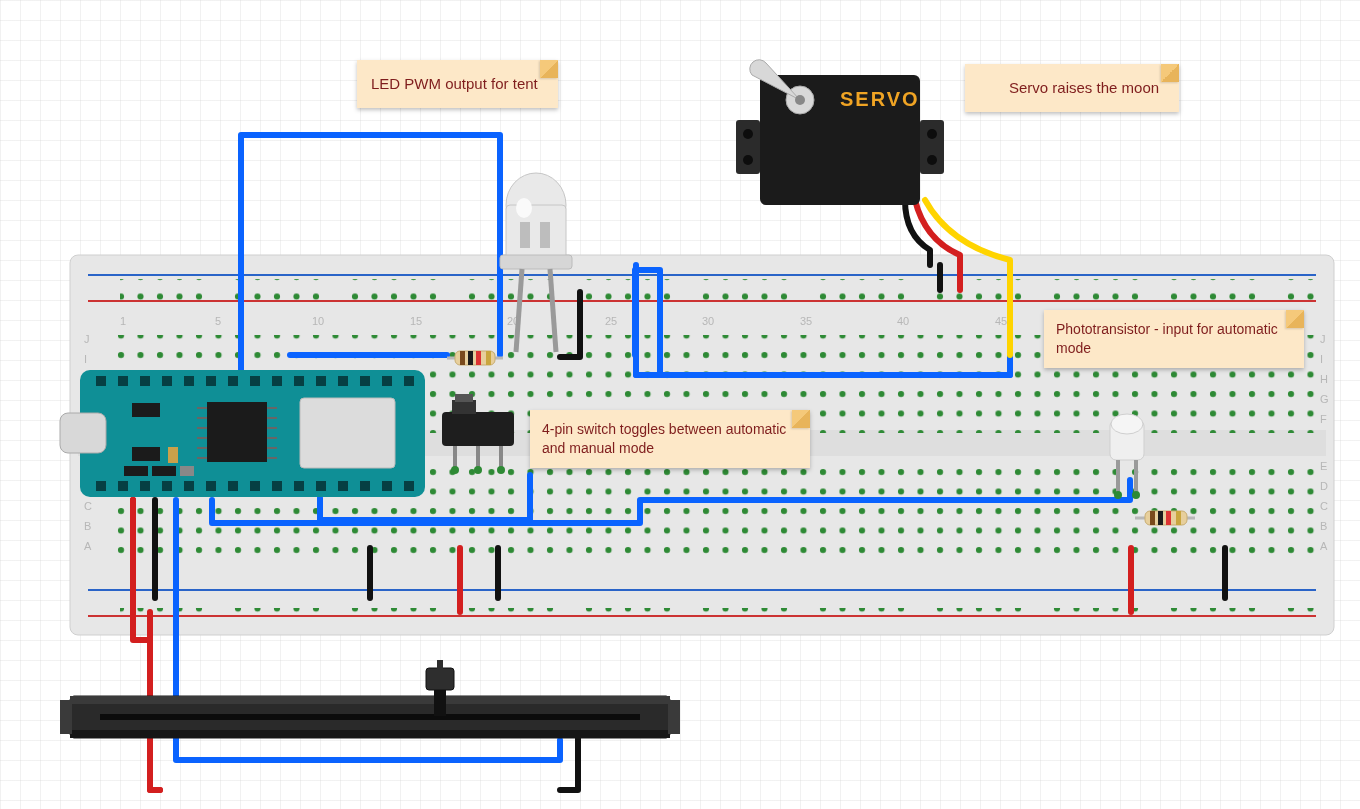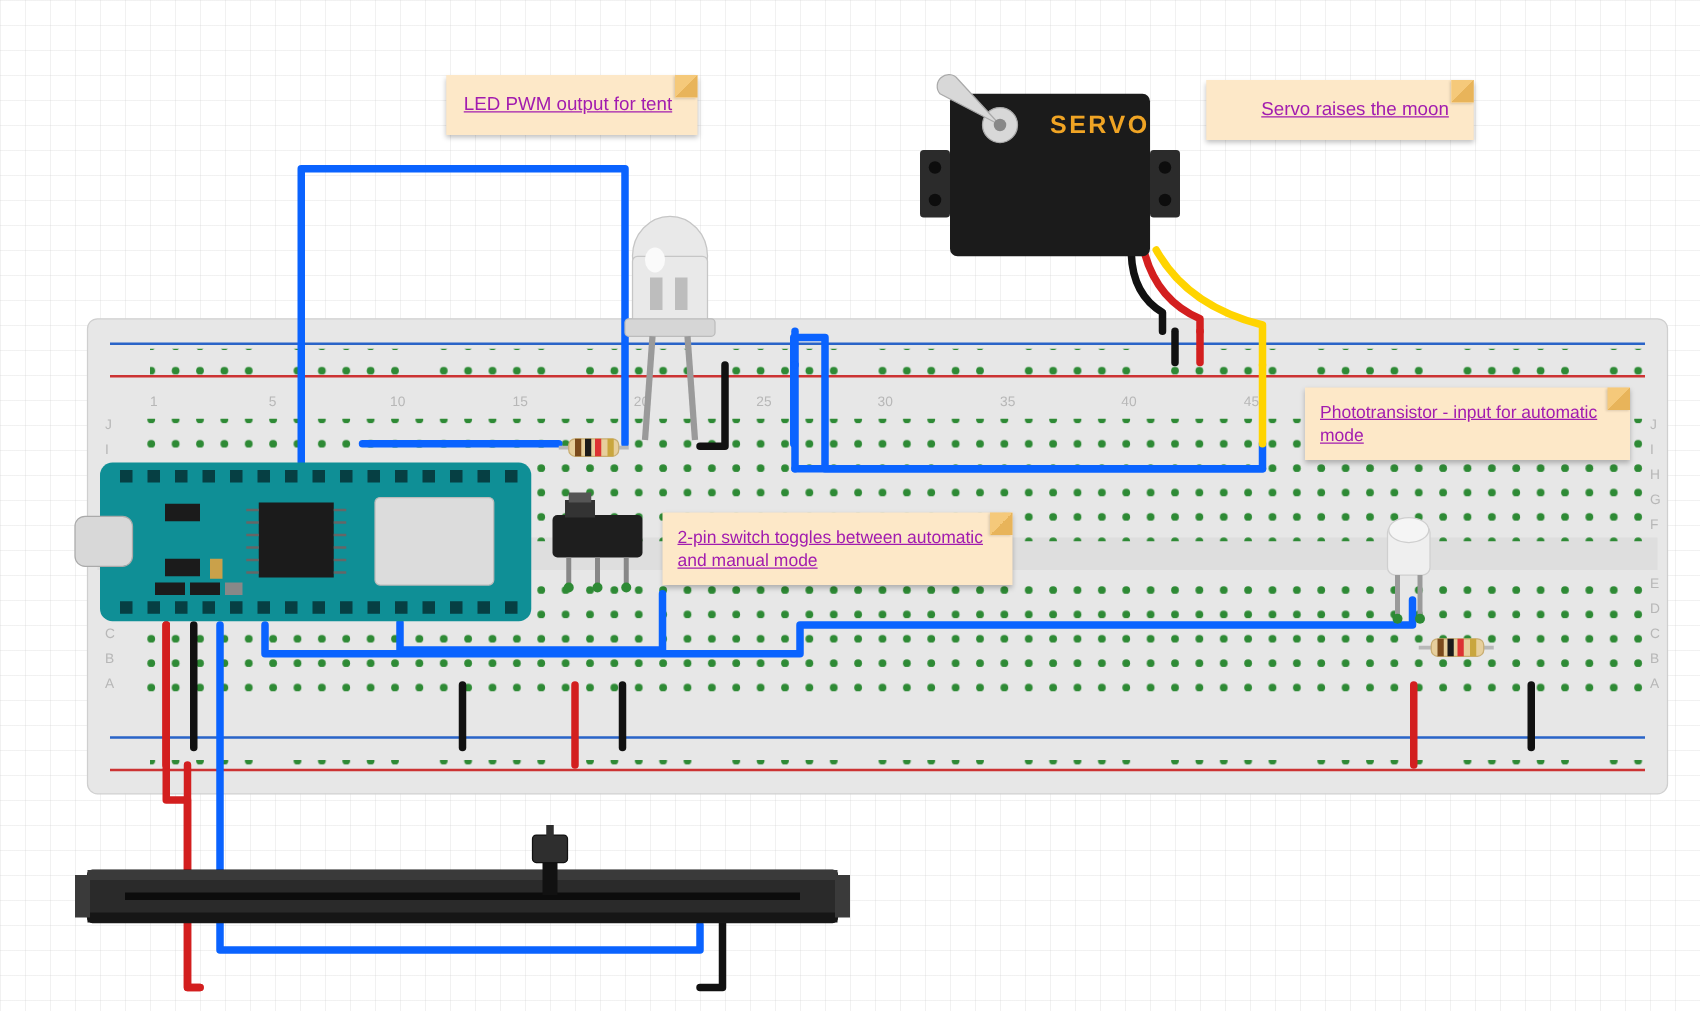--- a/index.html
+++ b/index.html
@@ -4,21 +4,21 @@
 <style>
   html, body { margin:0; padding:0; background:#fff; font-family: "Helvetica Neue", Arial, sans-serif; }
   .stage { position:relative; width:1360px; height:809px; overflow:hidden; }
   
   .grid-bg { position:absolute; inset:0; background:
     linear-gradient(to right, rgba(200,200,200,.25) 1px, transparent 1px) 0 0/20px 20px,
     linear-gradient(to bottom, rgba(200,200,200,.25) 1px, transparent 1px) 0 0/20px 20px;
   }
   svg { position:absolute; left:0; top:0; }
   
-  .note { position:absolute; background:#fde8c8; color:#a21caf; font-size:15px; padding:14px 20px 14px 14px; line-height:1.35; box-shadow:0 2px 4px rgba(0,0,0,.25);text-decoration:underline; }
+  .note { position:absolute; background:#fde8c8; color:#7f1d1d; font-size:15px; padding:14px 20px 14px 14px; line-height:1.35; box-shadow:0 2px 4px rgba(0,0,0,.25); }
   .note::after { content:""; position:absolute; top:0; right:0; width:18px; height:18px; background:linear-gradient(135deg,#f5c97a 0 50%, #e8b45a 50% 100%); box-shadow:-1px 1px 2px rgba(0,0,0,.15); }
   .note.small { font-size:14px; padding:10px 18px 10px 12px; }
 </style>
 </head>
 <body>
 <div class="stage">
   <div class="grid-bg"></div>
 
   <svg width="1360" height="809" viewBox="0 0 1360 809">
 
@@ -325,15 +325,15 @@
   <div class="note" style="left:357px; top:60px;">
     <span>LED PWM output for tent</span>
   </div>
   <div class="note" style="left:965px; top:64px;padding-left:44px;">
     <span>Servo raises the moon</span>
   </div>
   <div class="note small" style="left:1044px; top:310px; max-width:230px;">
     <span>Phototransistor - input for automatic mode</span>
   </div>
   <div class="note small" style="left:530px; top:410px; max-width:250px;">
-    <span>2-pin switch toggles between automatic and manual mode</span>
+    <span>4-pin switch toggles between automatic and manual mode</span>
   </div>
 </div>
 
 </body></html>

